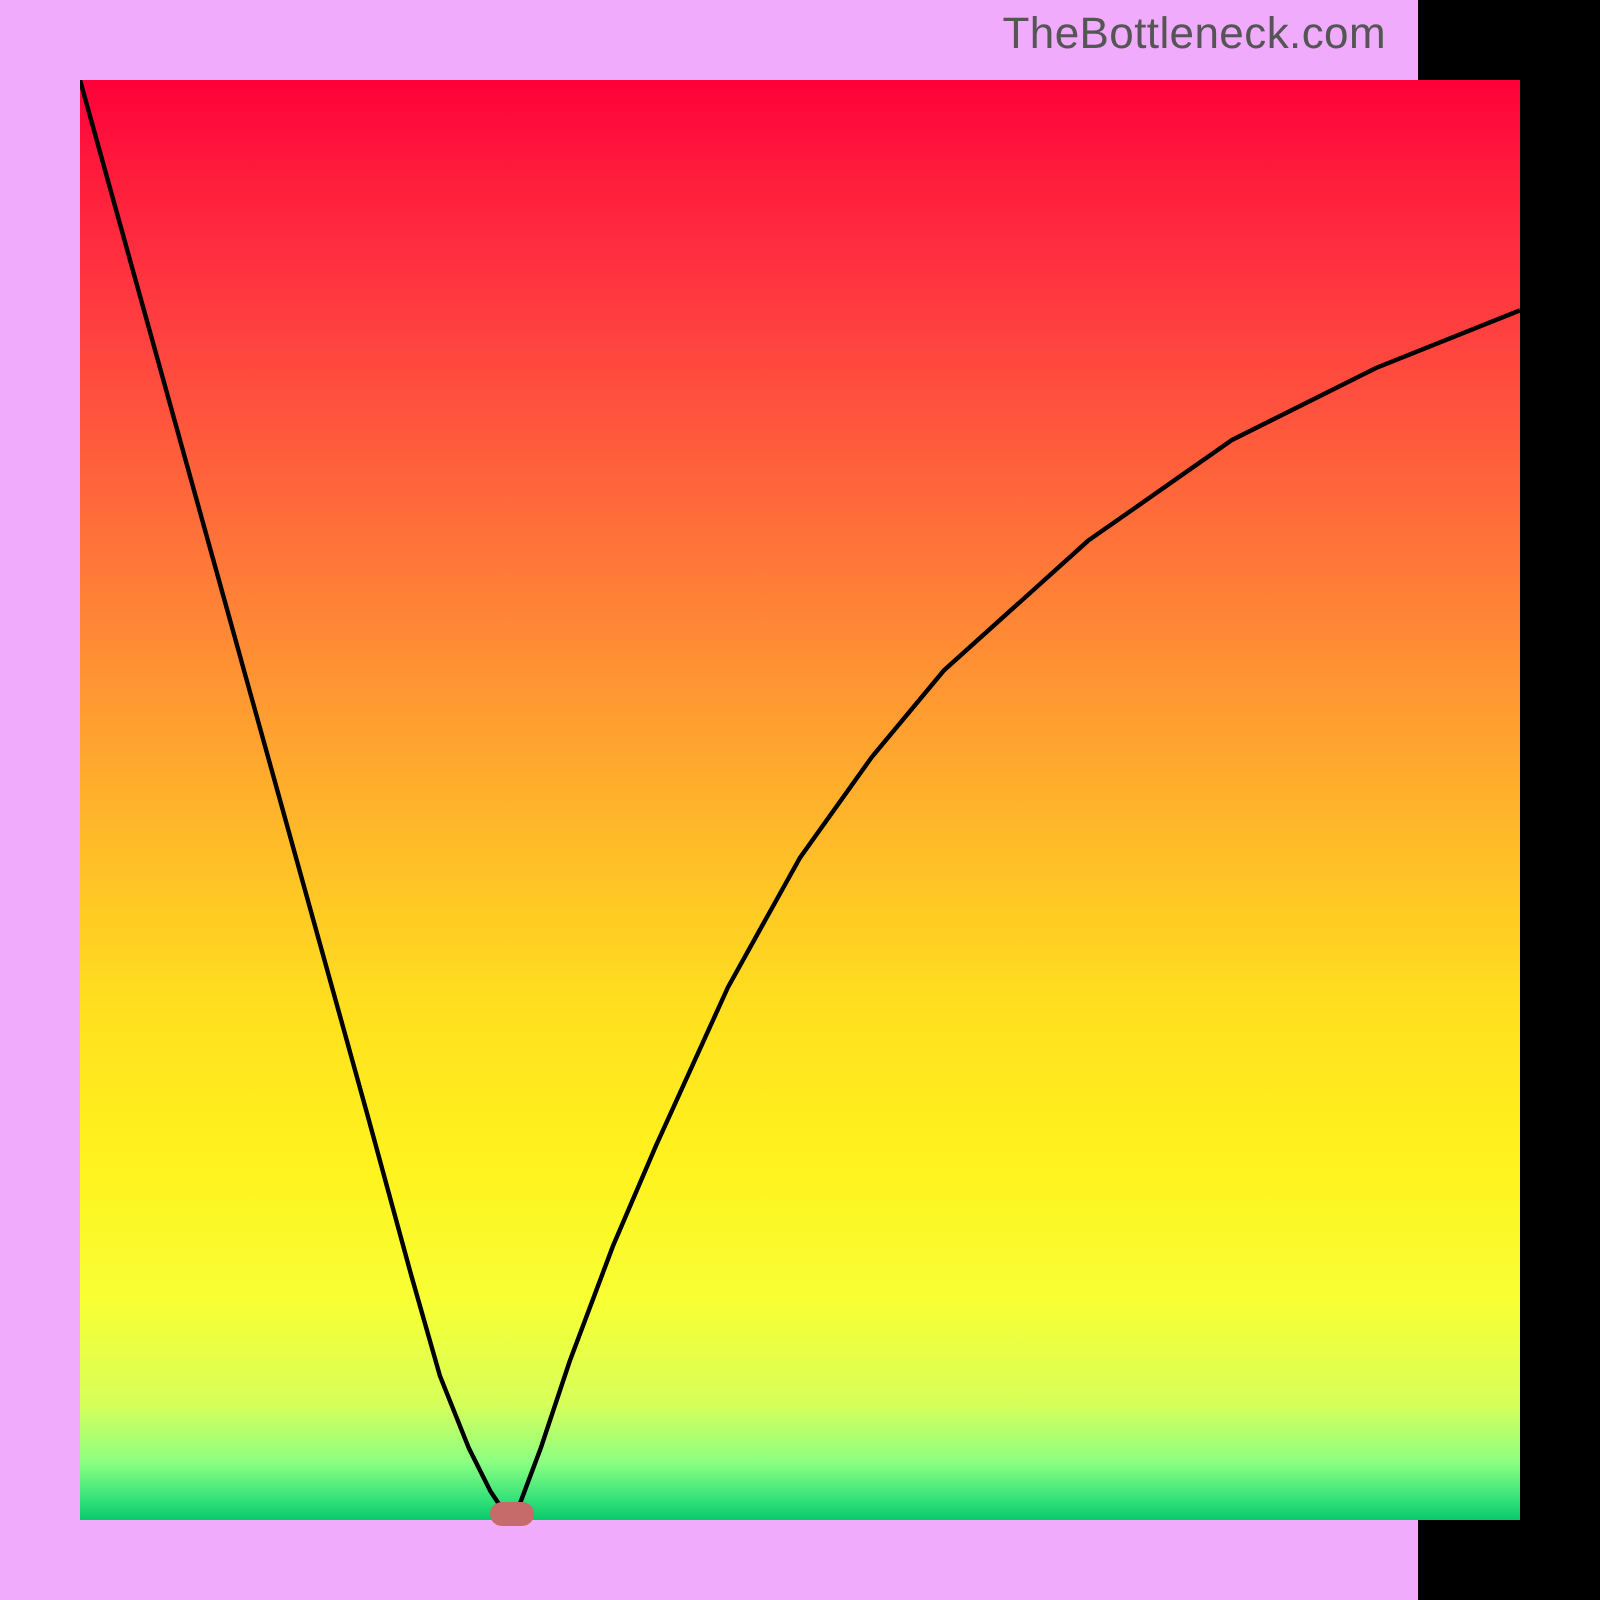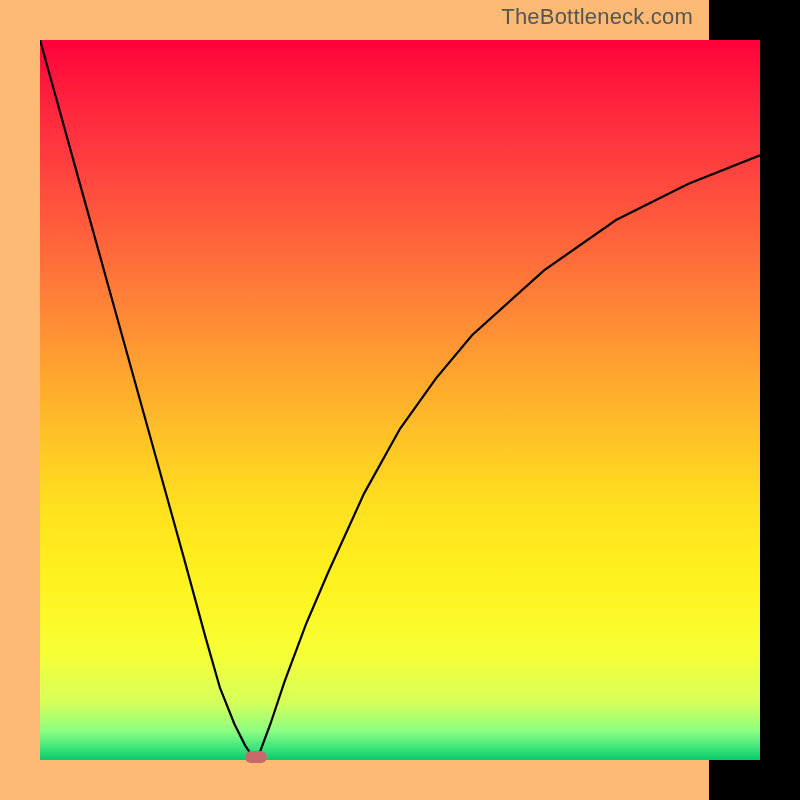--- a/index.html
+++ b/index.html
@@ -7,21 +7,21 @@
     padding: 0;
     width: 800px;
     height: 800px;
     background: #000;
     font-family: Arial, Helvetica, sans-serif;
   }
   .frame {
     position: relative;
     width: 709px;
     height: 800px;
-    background: #fdba74;
+    background: #f0abfc;
   }
   .watermark {
     position: absolute;
     top: 4px;
     right: 16px;
     color: #555;
     font-size: 22px;
     font-weight: 500;
     letter-spacing: 0.2px;
     z-index: 5;

